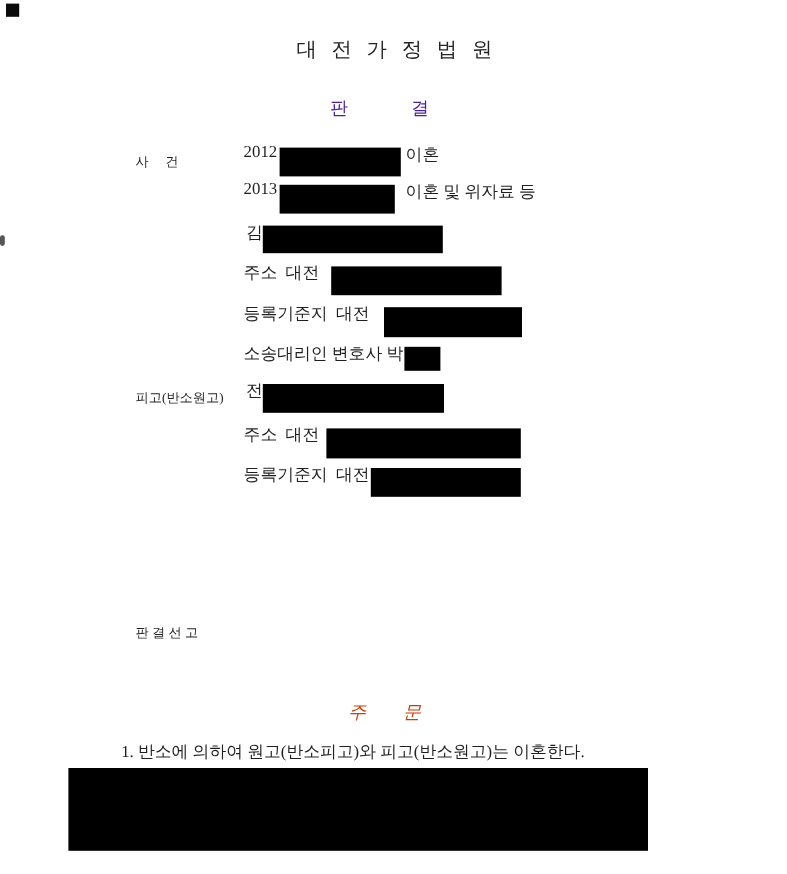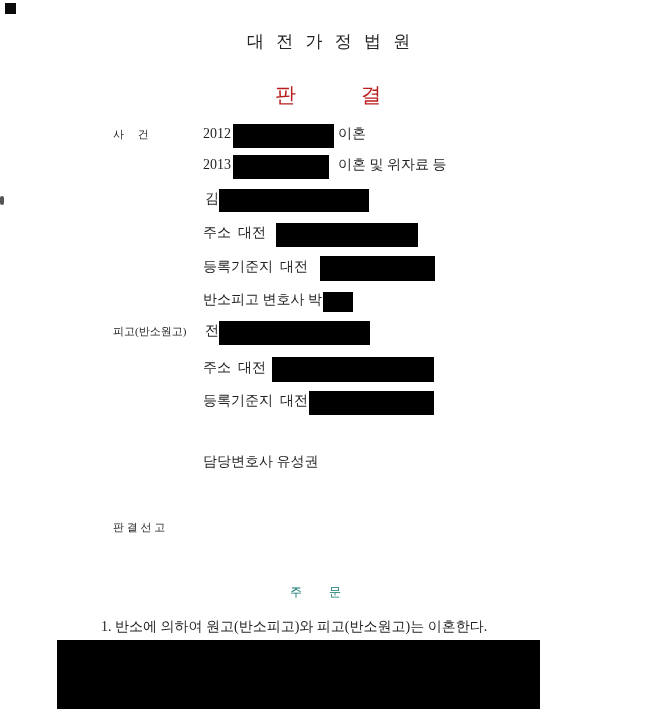--- a/index.html
+++ b/index.html
@@ -8,35 +8,35 @@
     font-family:"Liberation Serif","DejaVu Serif",serif;
     color:#1f1f1f; overflow:hidden;
   }
   .pre { white-space:pre; }
   .court-title {
     position:absolute; top:30px; left:247px;
     font-size:17px; letter-spacing:4px; white-space:pre; color:#242424;
   }
   .doc-title {
     position:absolute; top:81px; left:275px;
-    font-size:21px; letter-spacing:2.5px; white-space:pre; color:#b91c1c;
+    font-size:15px; letter-spacing:2.5px; white-space:pre; color:#4c1d95;
   }
   .row { position:absolute; left:0; width:656px; height:28px; }
   .label {
     position:absolute; left:72px; top:0; height:28px;
     display:flex; align-items:center; font-size:11px; white-space:pre;margin-left:41px;
   }
   .value {
     position:absolute; left:203px; top:0; height:28px;
-    display:flex; align-items:center; font-size:14px; white-space:pre;
+    display:flex; font-size:14px; white-space:pre;
   }
   .redact { background:#000; display:inline-block; flex:none; margin-top:3px; }
   .order-heading {
     position:absolute; top:584px; left:290px;
-    font-size:12px; letter-spacing:2px; white-space:pre; color:#0f766e;
+    font-size:15px; letter-spacing:2px; white-space:pre; color:#c2410c;font-style:italic;
   }
   .order-line {
     position:absolute; top:613px; left:65px; height:28px;
     display:flex; align-items:center; font-size:14px; white-space:pre;margin-left:36px;
   }
   .big-redaction { position:absolute; left:57px; top:640px; width:560px; height:69px; background:#000; }
   .artifact-tl { position:absolute; left:5px; top:3px; width:11px; height:11px; background:#0a0a0a; }
   .artifact-left { position:absolute; left:0px; top:196px; width:4px; height:9px; background:#555; border-radius:2px; }
 </style>
 </head>
@@ -83,21 +83,21 @@
 
   <div class="row" style="top:253px">
     <span class="value">
       <span class="pre">등록기준지  대전</span>
       <span class="redact" style="width:115px;height:25px;margin-left:12px"></span>
     </span>
   </div>
 
   <div class="row" style="top:286px">
     <span class="value">
-      <span class="pre">반소피고 변호사 박</span>
+      <span class="pre">소송대리인 변호사 박</span>
       <span class="redact" style="width:30px;height:20px;margin-left:1px"></span>
     </span>
   </div>
 
   <div class="row" style="top:317px">
     <span class="label">피고(반소원고)</span>
     <span class="value" style="left:205px">
       <span class="pre">전</span>
       <span class="redact" style="width:151px;height:24px;margin-left:0px"></span>
     </span>
@@ -111,23 +111,20 @@
   </div>
 
   <div class="row" style="top:387px">
     <span class="value">
       <span class="pre">등록기준지  대전</span>
       <span class="redact" style="width:125px;height:24px;margin-left:1px"></span>
     </span>
   </div>
 
 
-  <div class="row" style="top:448px">
-    <span class="value">담당변호사 유성권</span>
-  </div>
 
 
   <div class="row" style="top:513px">
     <span class="label">판 결 선 고</span>
   </div>
 
   <div class="order-heading">주     문</div>
   <div class="order-line">1. 반소에 의하여 원고(반소피고)와 피고(반소원고)는 이혼한다.</div>
 
   <div class="big-redaction"></div>

